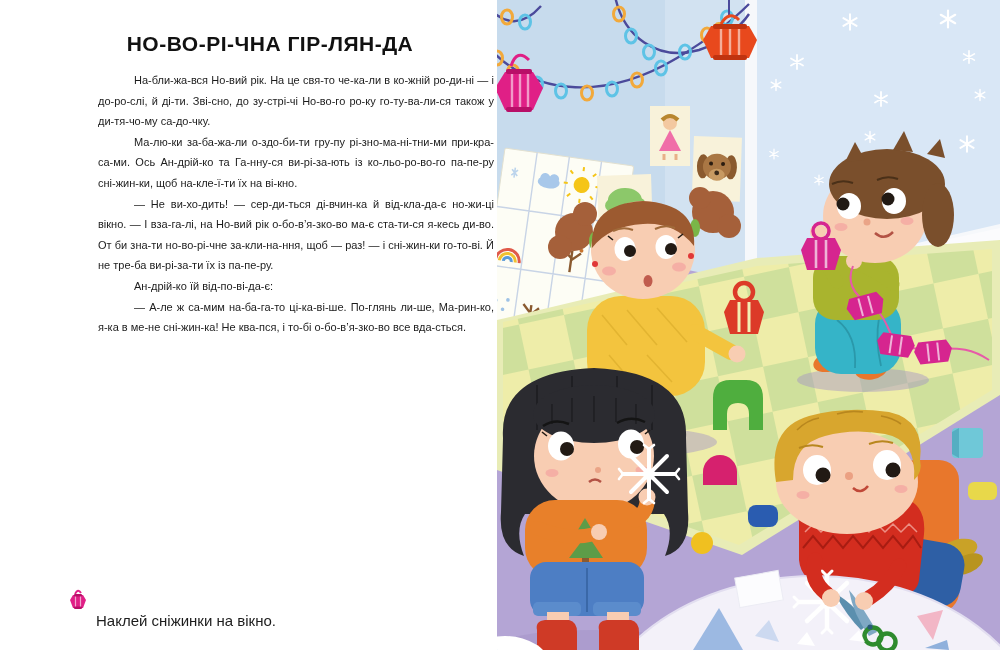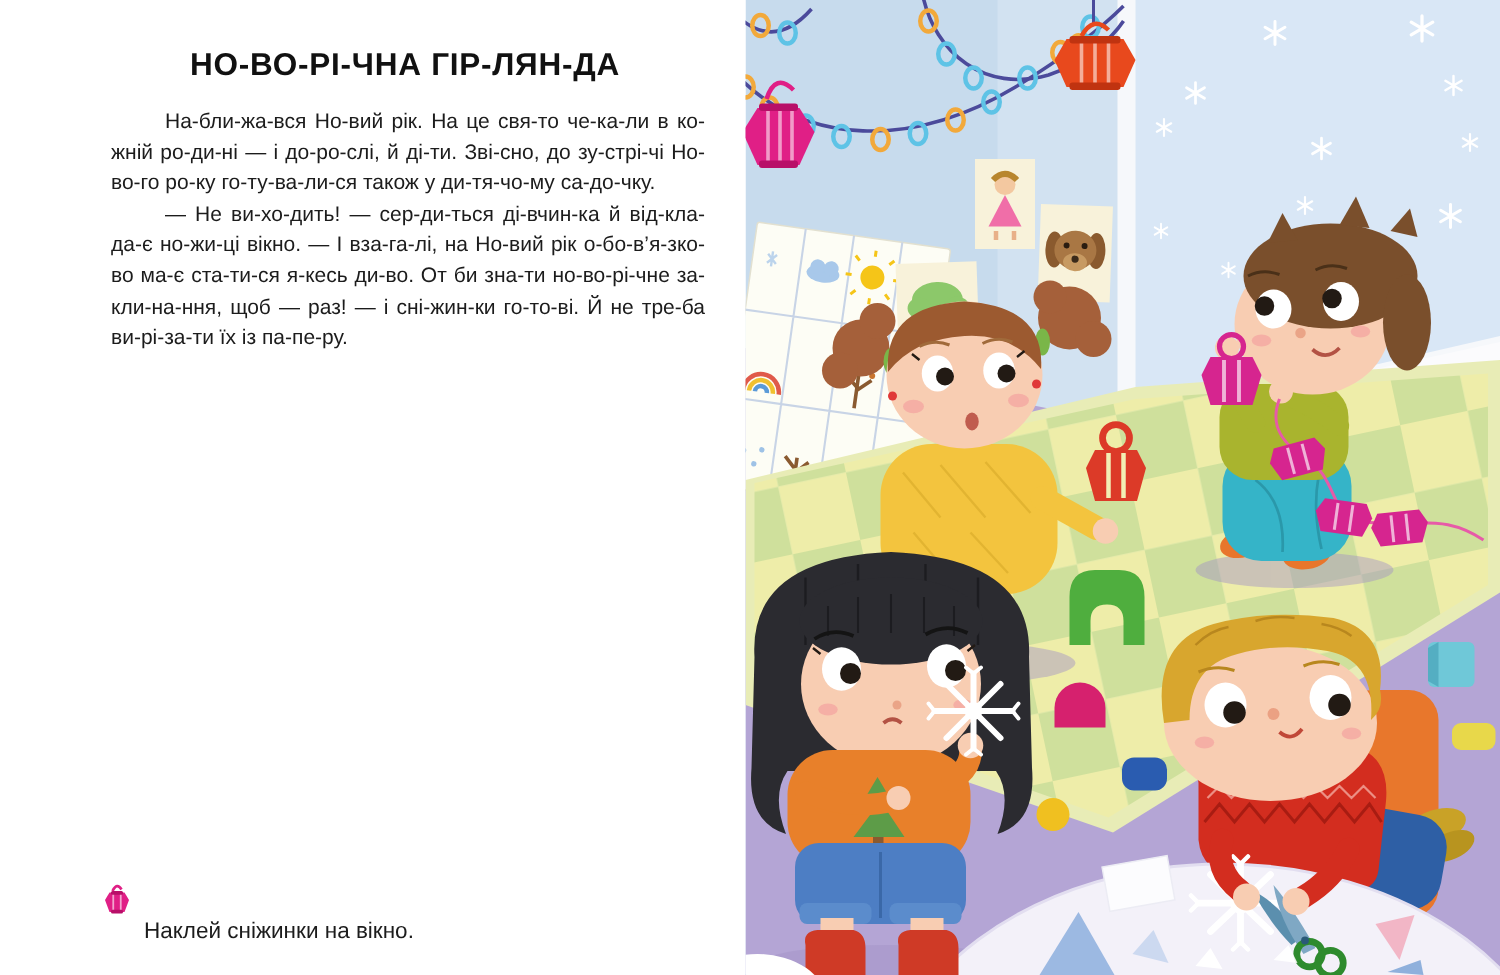--- a/index.html
+++ b/index.html
@@ -1,37 +1,40 @@
 <!DOCTYPE html>
 <html><head>
 <meta charset="utf-8">
 <style>
   html,body{margin:0;padding:0;}
   body{width:1000px;height:650px;position:relative;overflow:hidden;background:#ffffff;
        font-family:"Liberation Sans",sans-serif;color:#1c1c1c;}
   .text-page{position:absolute;left:0;top:0;width:497px;height:530px;background:#ffffff;}
   .title{margin:32px 0 14px 72px;width:396px;text-align:center;font-weight:bold;
          font-size:21px;letter-spacing:.5px;color:#111;}
-  .body-text{margin:0 26px 0 74px;width:396px;font-size:14px;line-height:20.6px;
+  .body-text{margin:0 26px 0 98px;width:396px;font-size:11px;line-height:20.6px;
              text-align:justify;}
   .body-text p{margin:0;text-indent:36px;}
   .tasks{position:absolute;left:70px;top:570px;}
   .task-row{display:flex;align-items:center;margin-bottom:5px;}
   .task-row svg{flex:0 0 auto;margin-right:10px;}
   .task-label{font-size:15px;margin-top:42px;}
   .illustration{position:absolute;left:497px;top:0;width:503px;height:650px;}
 </style>
 </head>
 <body>
 
 <div class="text-page">
   <div class="title">НО-ВО-РІ-ЧНА ГІР-ЛЯН-ДА</div>
   <div class="body-text">
     <p>На-бли-жа-вся Но-вий рік. На це свя-то че-ка-ли в ко-жній ро-ди-ні — і до-ро-слі, й ді-ти. Зві-сно, до зу-стрі-чі Но-во-го ро-ку го-ту-ва-ли-ся також у ди-тя-чо-му са-до-чку.</p>
+    <p>Ма-лю-ки за-ба-жа-ли о-здо-би-ти гру-пу рі-зно-ма-ні-тни-ми при-кра-са-ми. Ось Ан-дрій-ко та Га-нну-ся ви-рі-за-ють із ко-льо-ро-во-го па-пе-ру сні-жин-ки, щоб на-кле-ї-ти їх на ві-кно.</p>
     <p>— Не ви-хо-дить! — сер-ди-ться ді-вчин-ка й від-кла-да-є но-жи-ці вікно. — І вза-га-лі, на Но-вий рік о-бо-в’я-зко-во ма-є ста-ти-ся я-кесь ди-во. От би зна-ти но-во-рі-чне за-кли-на-ння, щоб — раз! — і сні-жин-ки го-то-ві. Й не тре-ба ви-рі-за-ти їх із па-пе-ру.</p>
+    <p>Ан-дрій-ко їй від-по-ві-да-є:</p>
+    <p>— А-ле ж са-мим на-ба-га-то ці-ка-ві-ше. По-глянь ли-ше, Ма-рин-ко, я-ка в ме-не сні-жин-ка! Не ква-пся, і то-бі о-бо-в’я-зко-во все вда-сться.</p>
   </div>
   <div class="tasks">
     <div class="task-row">
       <svg width="16" height="22" viewBox="0 0 16 22">
         <path d="M5,5 Q8,-1 11,4" stroke="#e01f86" stroke-width="1.8" fill="none"></path>
         <polygon points="3,6 13,6 16,11 13,19 3,19 0,11" fill="#e01f86"></polygon>
         <line x1="5.5" y1="7" x2="5.5" y2="18" stroke="#ffffff" stroke-width="1.2" opacity=".6"></line>
         <line x1="10.5" y1="7" x2="10.5" y2="18" stroke="#ffffff" stroke-width="1.2" opacity=".6"></line>
         <rect x="4" y="5" width="8" height="2.5" rx="1" fill="#b80f68"></rect>
         <rect x="4" y="17.5" width="8" height="2.5" rx="1" fill="#b80f68"></rect>

